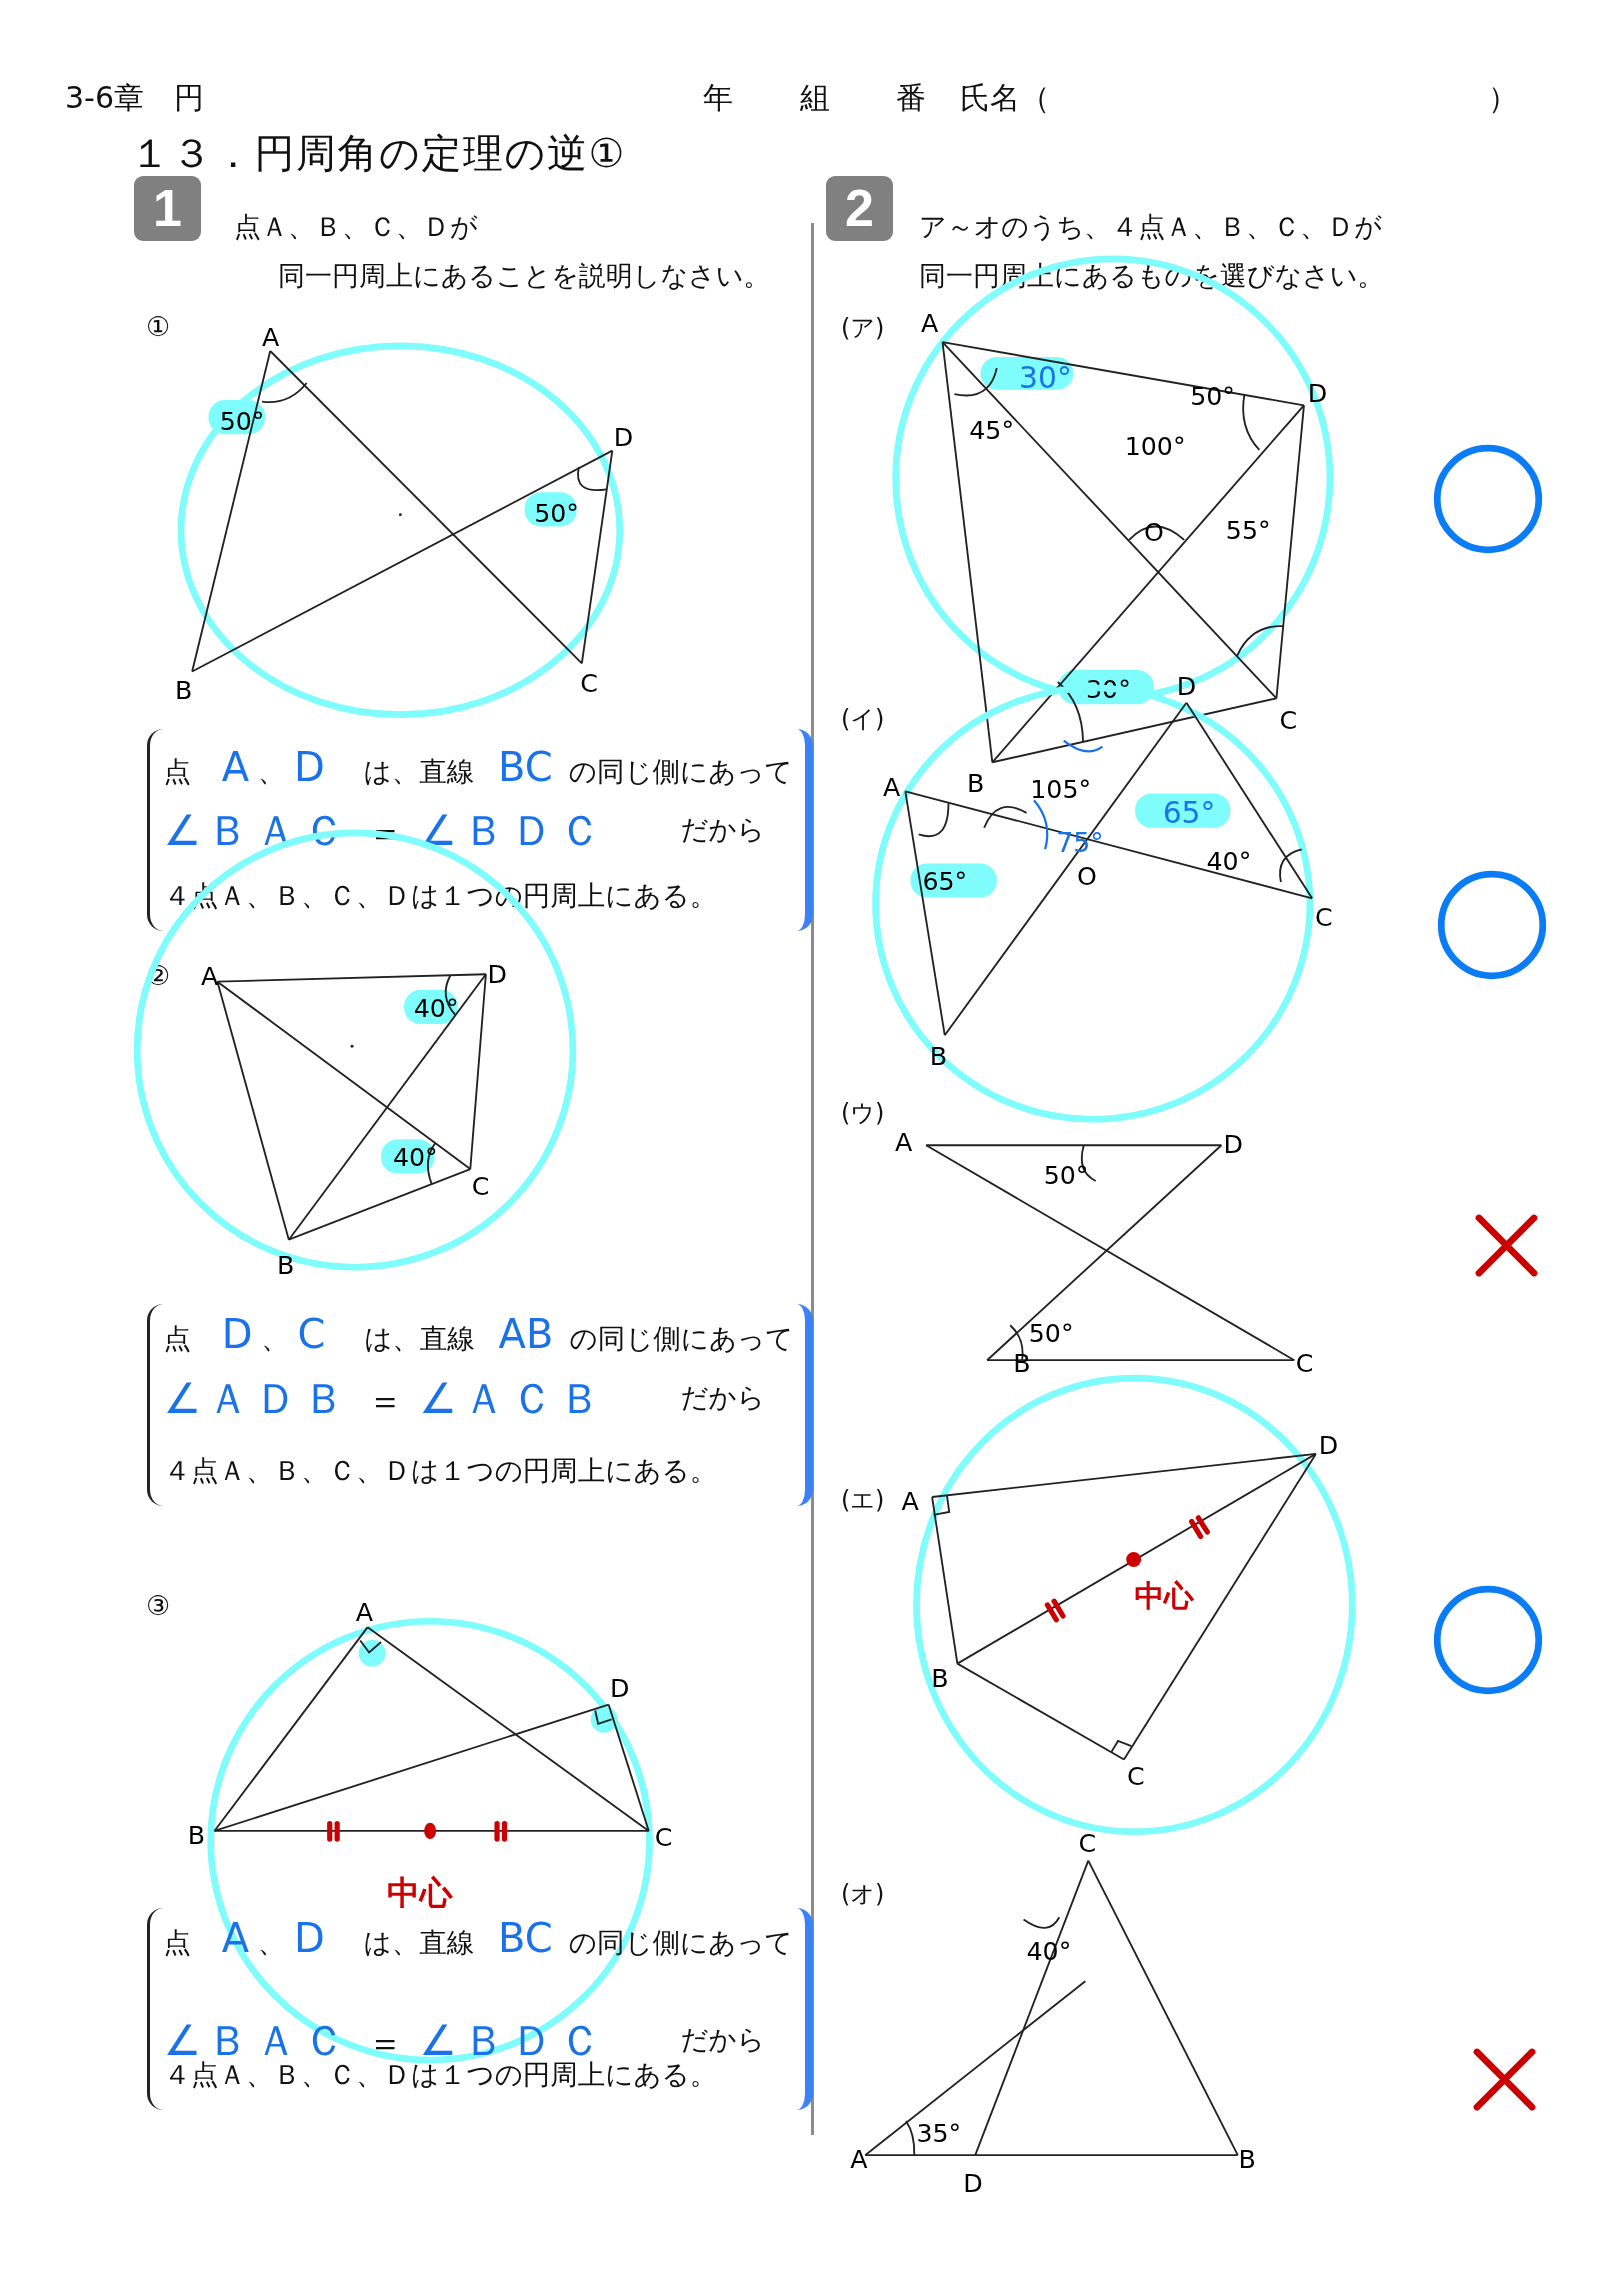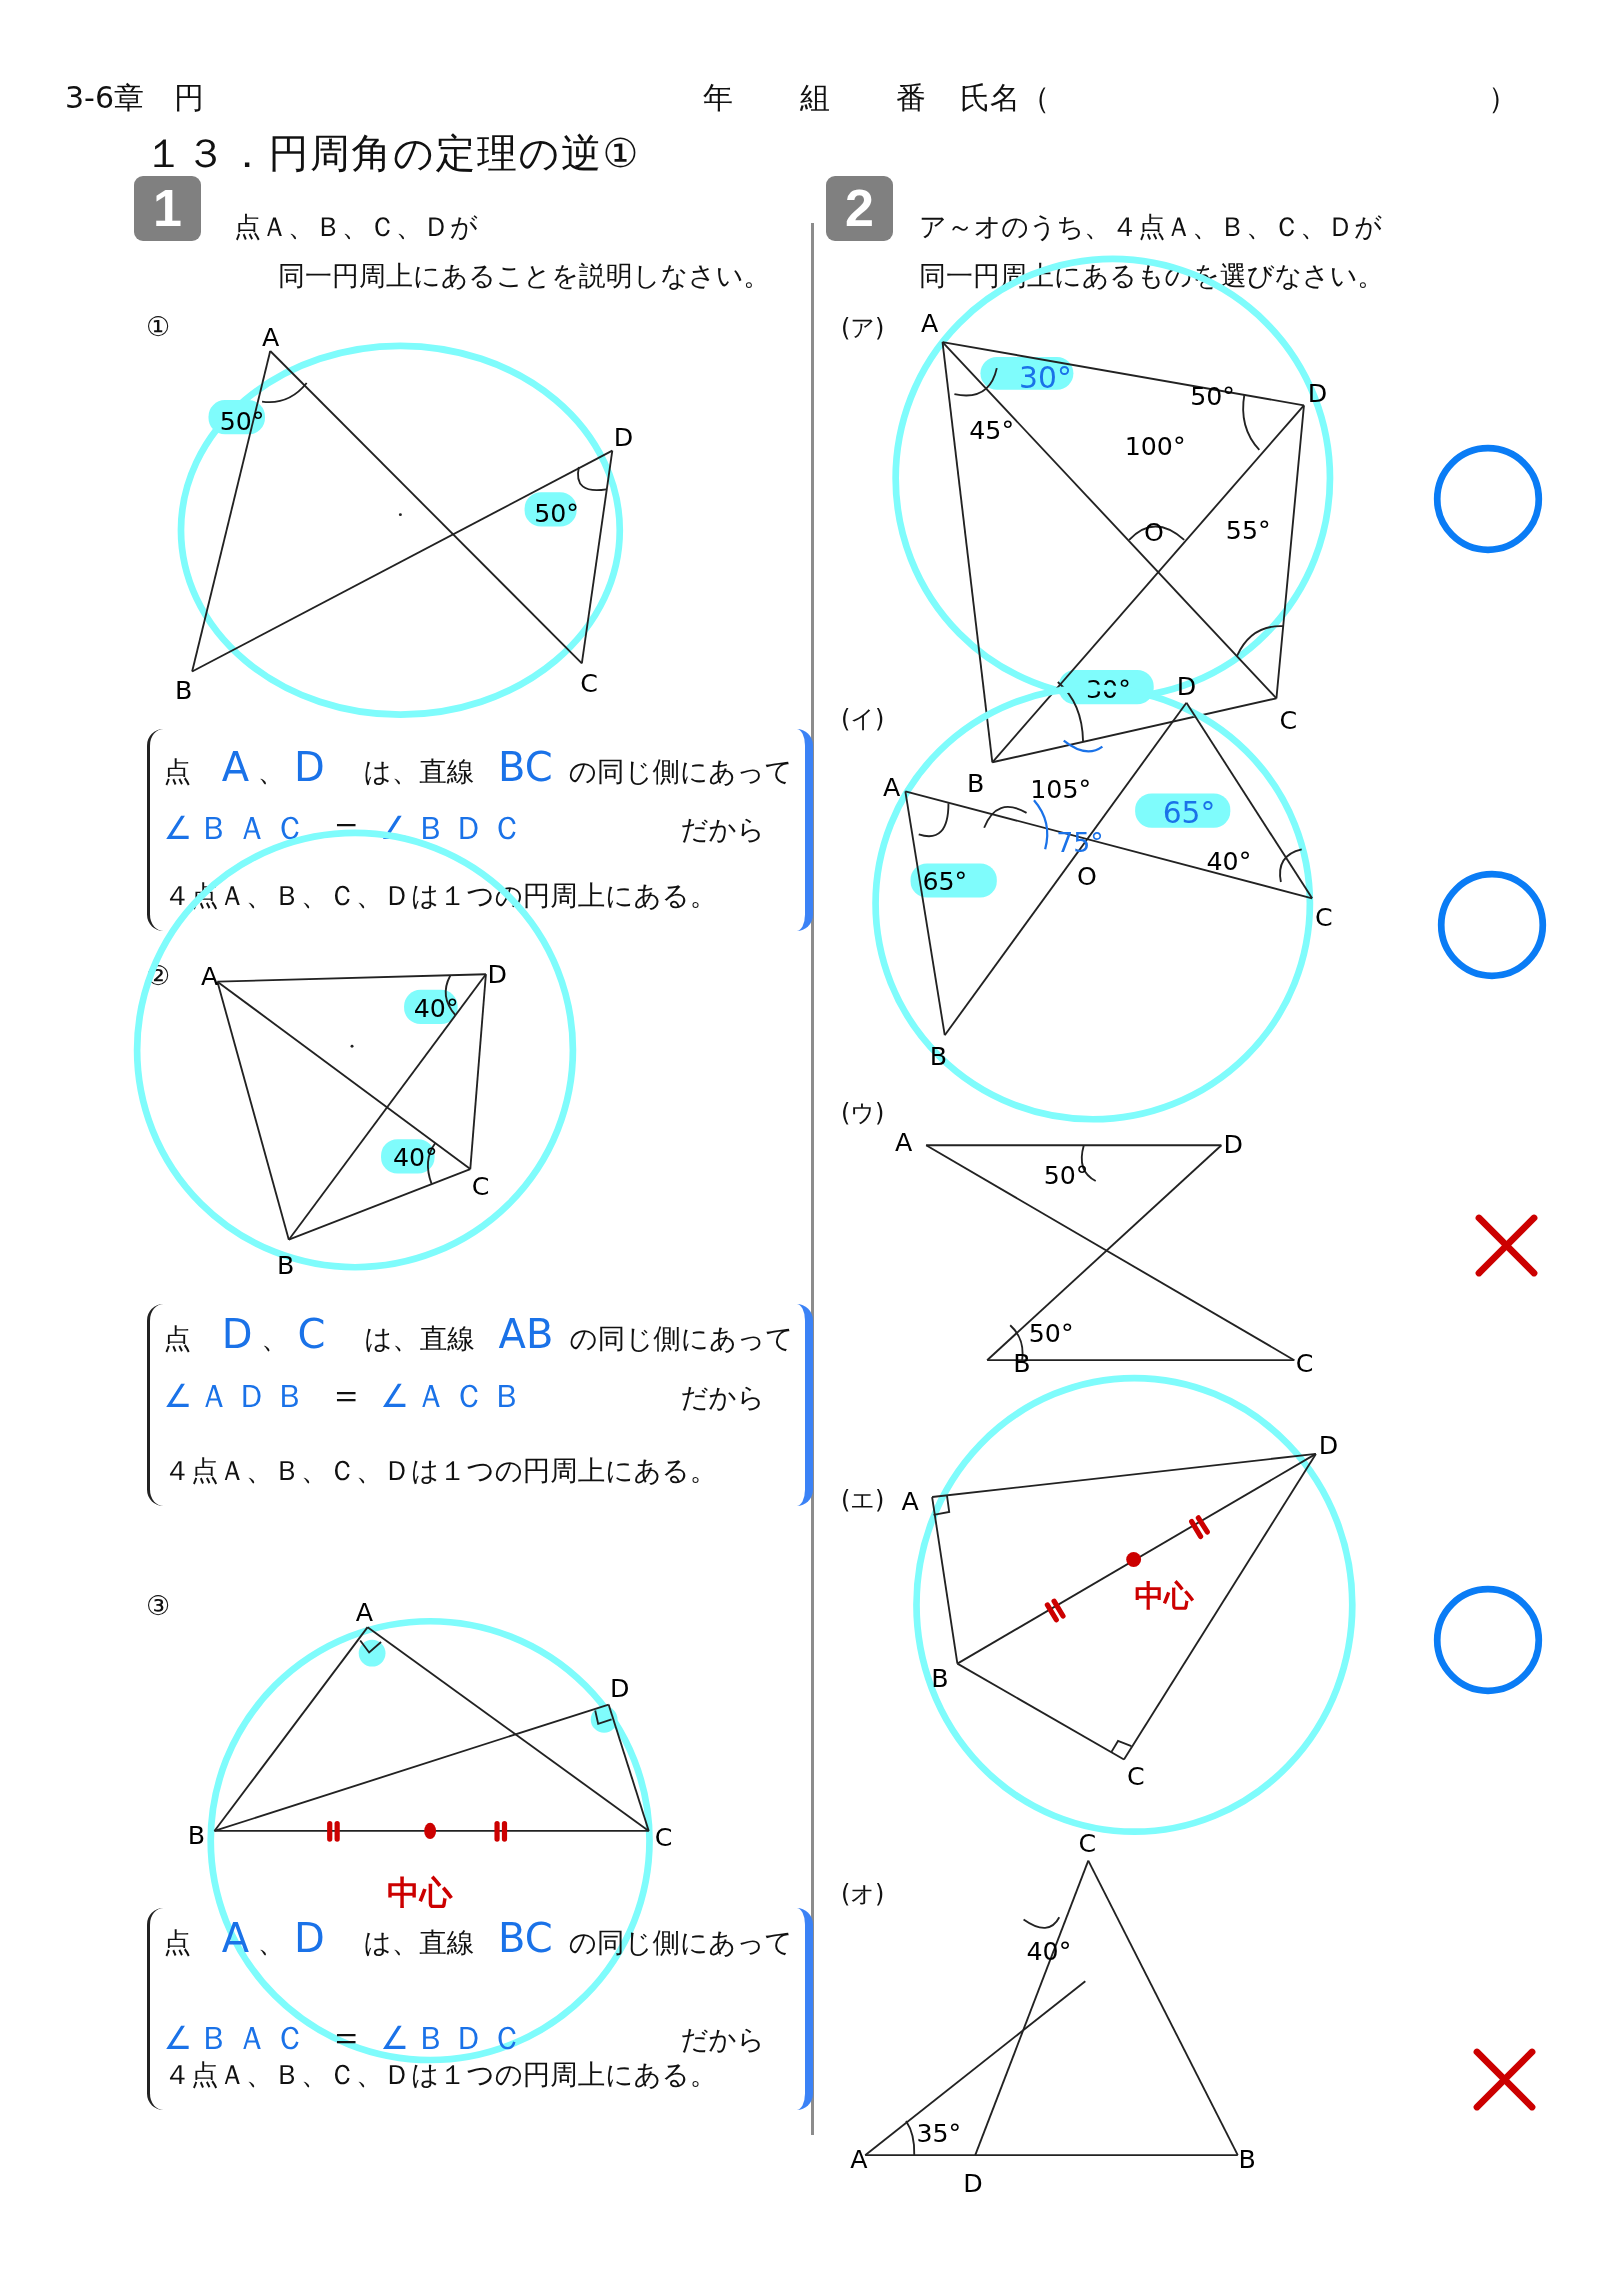--- a/index.html
+++ b/index.html
@@ -1,33 +1,33 @@
 <!DOCTYPE html>
 <html style="font-size:12px"><head>
 <meta charset="utf-8">
 <style>
   html, body { margin:0; padding:0; background:#ffffff; }
   body { width:1624px; height:2295px; position:relative; overflow:hidden;
          font-family:"DejaVu Sans", sans-serif; color:#111; }
   .abs { position:absolute; }
   .hdr { font-size:30px; top:78px; white-space:nowrap; }
-  .title { font-size:40px; left:144px; top:126px; letter-spacing:1.5px;text-align:right; }
+  .title { font-size:40px; left:130px; top:126px; letter-spacing:1.5px;text-align:right; }
   .numbadge { width:67px; height:65px; background:#808080; border-radius:9px;
               color:#fff; font-weight:bold; font-size:52px; text-align:center; line-height:65px;
               font-family:"Liberation Sans", sans-serif; }
   .prompt { font-size:27px; line-height:49px; white-space:nowrap; }
   .sublabel { font-size:27px; }
   .divider { left:811px; top:223px; width:3px; height:1912px; background:#8c8c8c; }
   svg.fig { position:absolute; overflow:visible; }
   svg text { font-family:"DejaVu Sans", sans-serif; }
   .bracket-box { border-left:3px solid #222; border-right:8px solid #3b82f6; border-radius:16.4px;
                  width:655px; height:202px; }
   .bk-line { position:absolute; left:13.4px; font-size:27.5px; white-space:nowrap; }
   .hand { color:#1a72e8; font-family:"DejaVu Sans", sans-serif; font-weight:normal; }
-  .hand-lg { font-size:32px; letter-spacing:6px; }
+  .hand-lg { font-size:42px; letter-spacing:6px; }
   .hand-md { font-size:40px; }
   .mark { position:absolute; }
 </style>
 </head>
 <body>
 
 <div class="abs hdr" style="left:65px;">3-6章　円</div>
 <div class="abs hdr" style="left:703px;">年</div>
 <div class="abs hdr" style="left:800px;">組</div>
 <div class="abs hdr" style="left:896px;">番</div>

